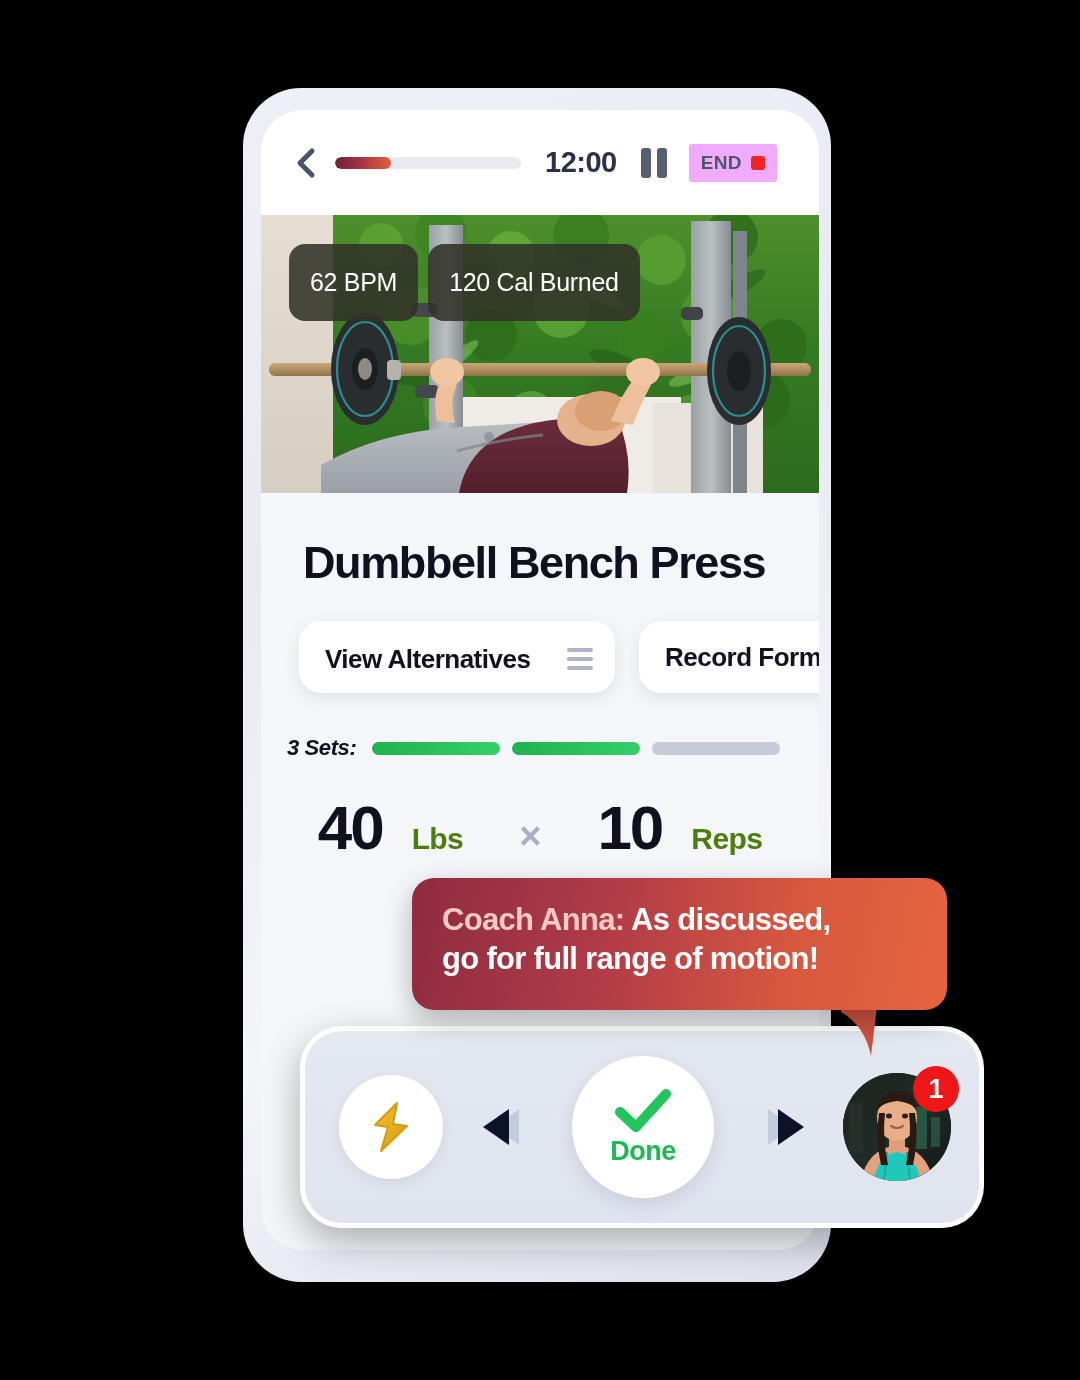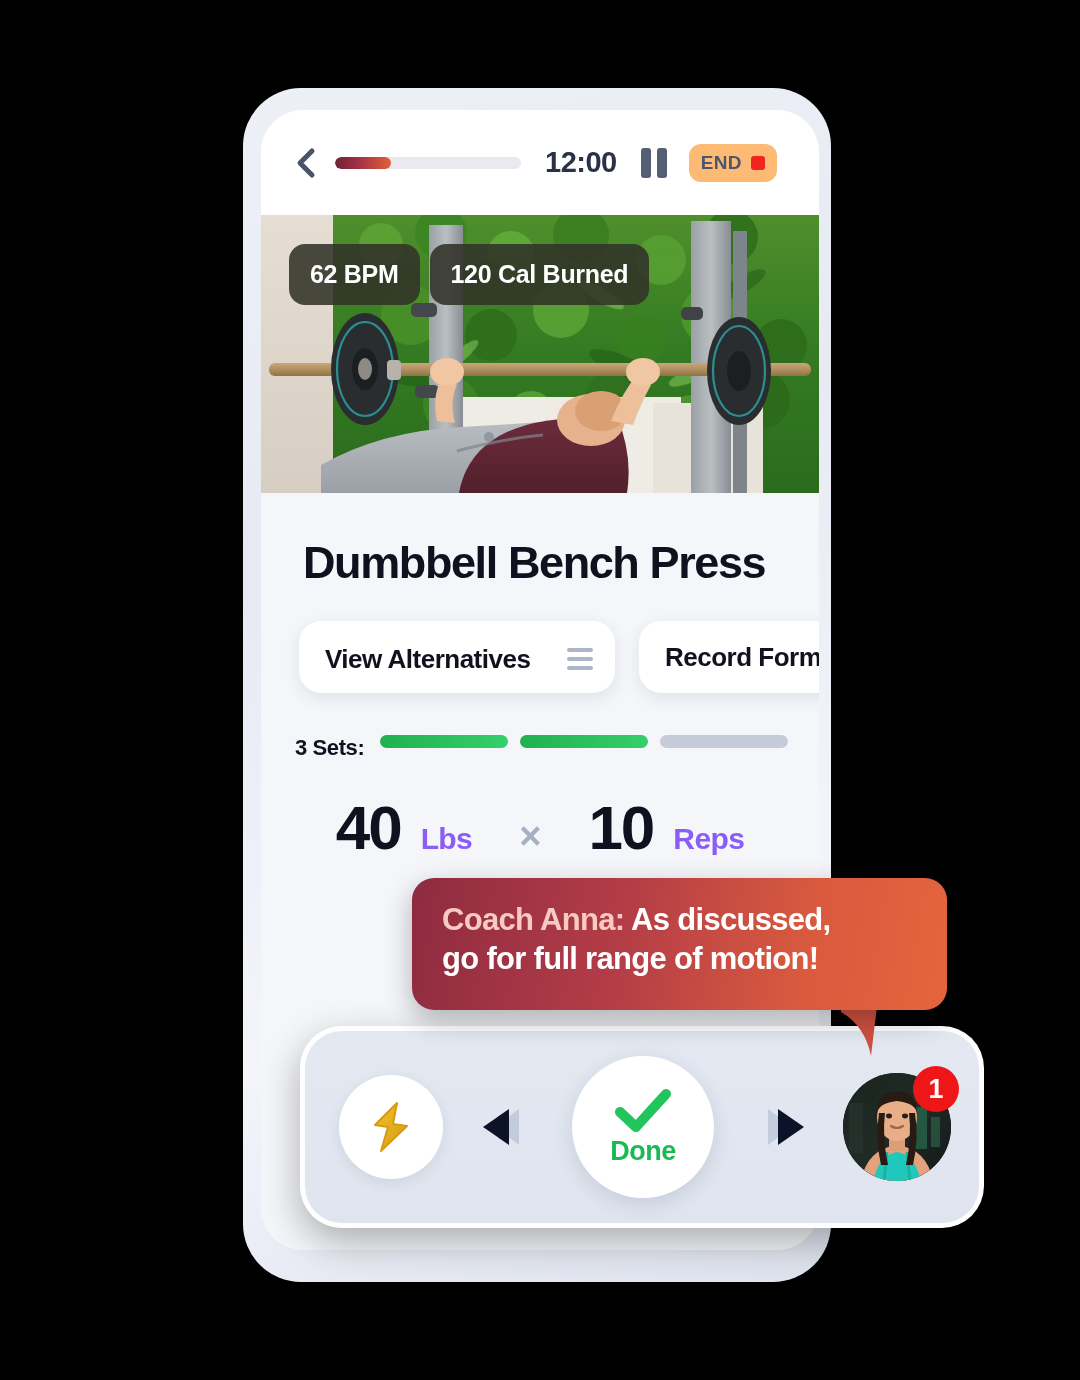--- a/index.html
+++ b/index.html
@@ -44,33 +44,33 @@
     height: 100%; border-radius: 7px;
     background: linear-gradient(90deg,#6e2235 0%,#a53344 45%,#e2603b 100%);
   }
   .timer {
     margin-left: 24px; font-size: 29px; font-weight: 700;
     color: #2b3245; letter-spacing: -0.5px; white-space: nowrap;
   }
   .pause-icon { margin-left: 24px; display: flex; gap: 6px; cursor: pointer; }
   .pause-icon i { display: block; width: 10px; height: 30px; background: #555f73; border-radius: 3px; }
   .end-btn {
-    margin-left: 22px; height: 38px; background: #fdba74; border-radius: 12px;
+    margin-left: 22px; height: 38px; background: #f0abfc; border-radius: 3px;
     display: flex; align-items: center; gap: 9px; padding: 0 12px; cursor: pointer;
   }
   .end-btn .lbl { font-size: 19px; font-weight: 700; color: #4d5costs; color:#4d566b; letter-spacing: 0.3px; }
   .end-dot { width: 14px; height: 14px; background: #f1241f; border-radius: 3px; }
 
   
   .hero { position: absolute; left: 0; top: 105px; width: 558px; height: 278px; overflow: hidden; background:#2b3a22; }
   .hero svg { position:absolute; left:0; top:0; }
   .hero-badges { position: absolute; left: 28px; top: 29px; display: flex; gap: 10px; z-index: 5; }
   .hbadge {
     background: rgba(49,50,40,0.88); color: #fff; border-radius: 16px;
-    padding: 16px 21px; font-size: 25px; font-weight: 700; letter-spacing: -0.3px;
+    padding: 24px 21px; font-size: 25px; font-weight: 400; letter-spacing: -0.3px;
     white-space: nowrap;
   }
 
   
   .content { position: absolute; left: 0; top: 383px; width: 558px; bottom: 0; background: #f4f6f9; }
   .title {
     margin: 44px 0 0 42px; font-size: 45px; font-weight: 800;
     color: #10101f; letter-spacing: -1.4px;
   }
 
@@ -79,29 +79,29 @@
     position: absolute; height: 72px; background: #fff; border-radius: 22px;
     display: flex; align-items: center; box-shadow: 0 5px 16px rgba(40,50,80,0.10);
     cursor: pointer;
   }
   .btn-alt { left: 38px; width: 316px; padding: 4px 22px 0 26px; justify-content: space-between; }
   .btn-rec { left: 378px; width: 312px; padding: 0 24px 0 26px; justify-content: space-between; }
   .pillbtn .t { font-size: 26px; font-weight: 700; color: #12121e; letter-spacing: -0.5px; white-space: nowrap; }
   .list-icon { display: flex; flex-direction: column; gap: 5px; }
   .list-icon i { display: block; width: 26px; height: 4px; background: #aeb5c6; border-radius: 3px; }
 
-  .sets-row { margin: 42px 0 0 34px; display: flex; gap: 16px; }
+  .sets-row { margin: 42px 0 0 26px; display: flex; align-items: center; gap: 16px; font-style: italic; }
   .sets-label { font-size: 22px; font-weight: 800; color: #10101f; letter-spacing: -0.4px; }
   .sets-bars { display: flex; gap: 12px; }
   .setbar { width: 128px; height: 13px; border-radius: 8px; background: #c5cbd8; }
   .setbar.done { background: linear-gradient(90deg,#21b14f 0%,#35cf6a 100%); }
 
-  .metrics { margin: 36px 0 0 0; display: flex; align-items: baseline; justify-content: center; gap: 7px; }
+  .metrics { margin: 36px 0 0 0; display: flex; align-items: baseline; justify-content: center; gap: 16px; }
   .m-num { font-size: 62px; font-weight: 800; color: #10101f; letter-spacing: -2px; line-height: 1; }
-  .m-unit { font-size: 30px; font-weight: 700; color: #8b5cf6; letter-spacing: -0.6px; margin-left: 13px; }
+  .m-unit { font-size: 30px; font-weight: 700; color: #4d7c0f; letter-spacing: -0.6px; margin-left: 13px; }
   .m-x { font-size: 38px; font-weight: 700; color: #a7b0c2; margin: 0 40px; line-height: 1; }
 
   
   .bubble {
     position: absolute; left: 412px; top: 878px; width: 535px; height: 132px;
     background: linear-gradient(100deg,#8e2b40 0%,#b23c47 38%,#d8593f 72%,#e4653c 100%);
     border-radius: 22px; z-index: 30;
     box-shadow: 0 10px 28px rgba(0,0,0,0.28);
     padding: 22px 26px 0 30px;
   }

